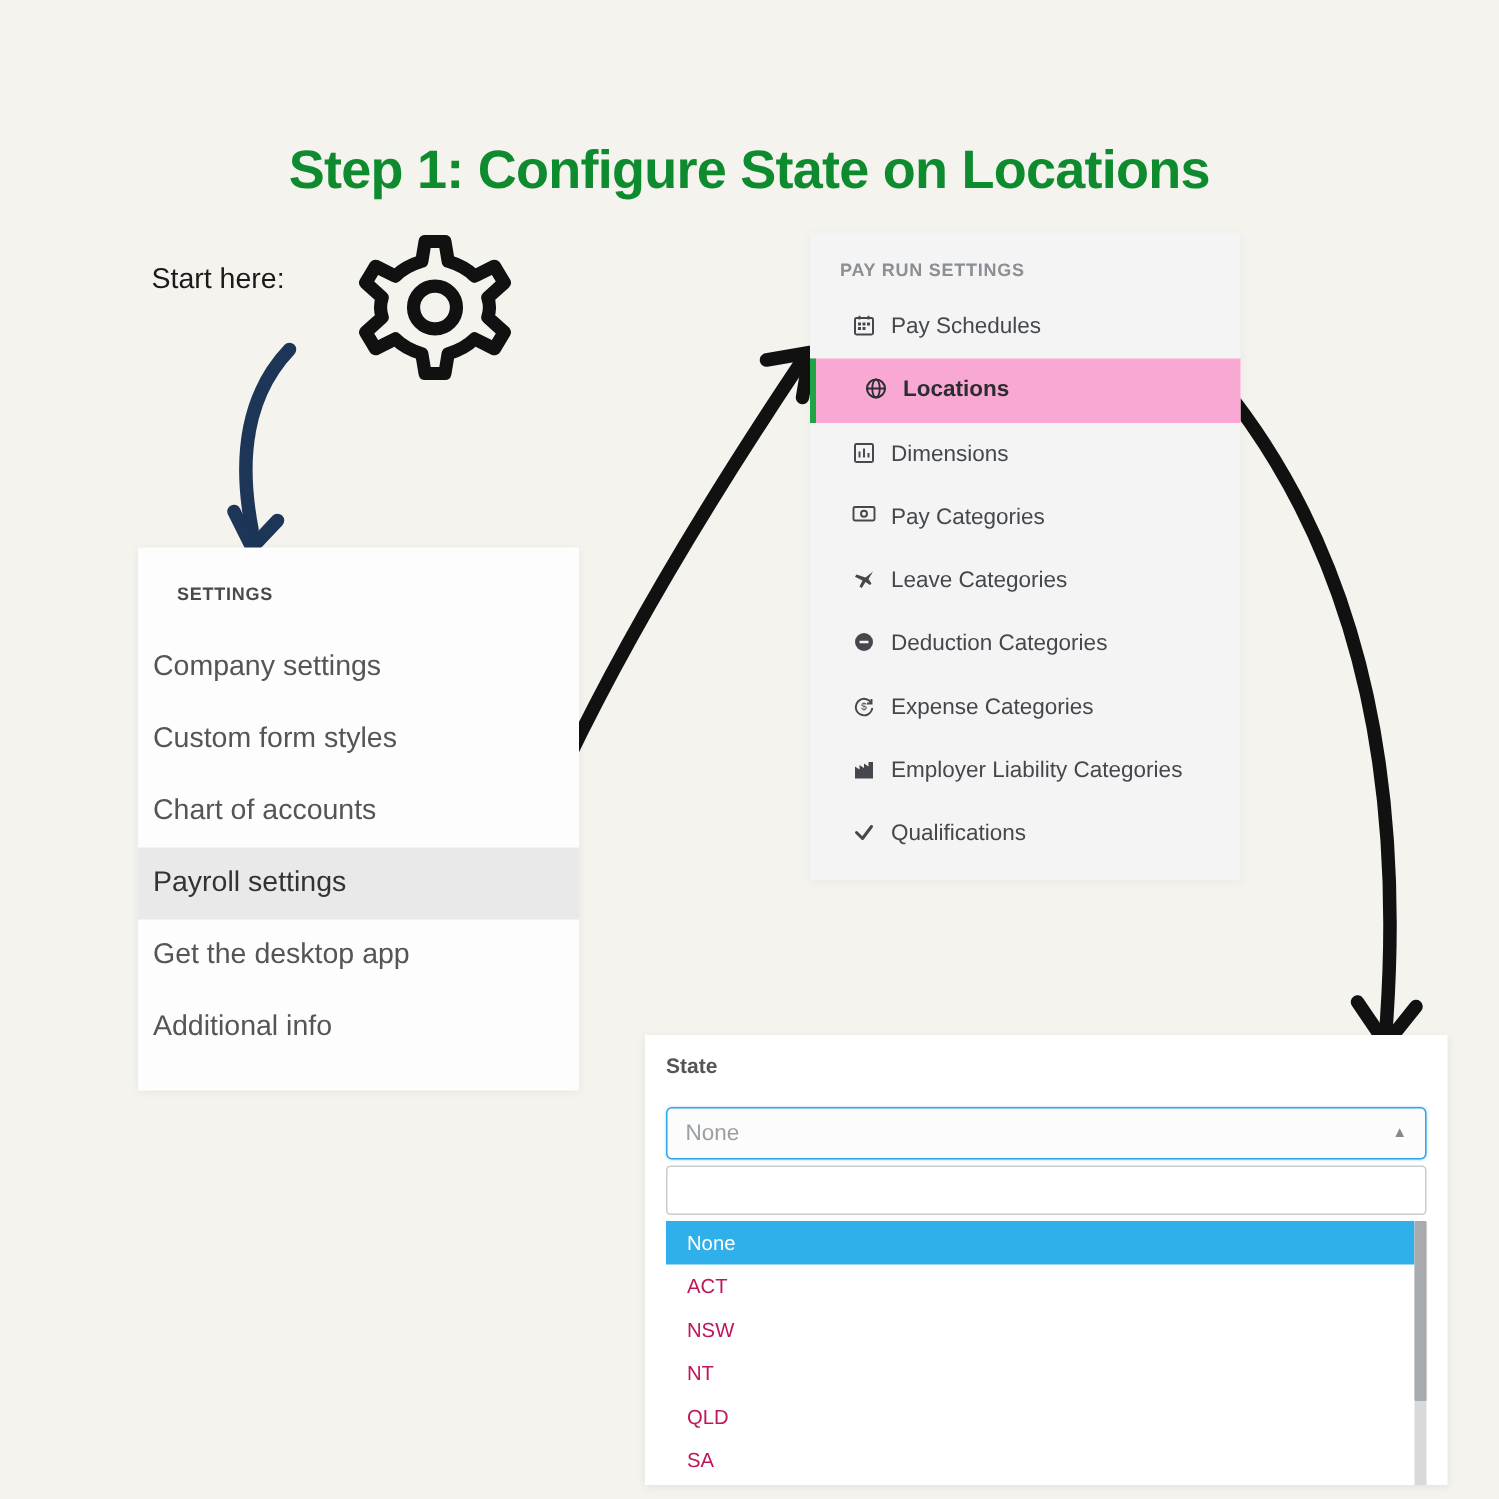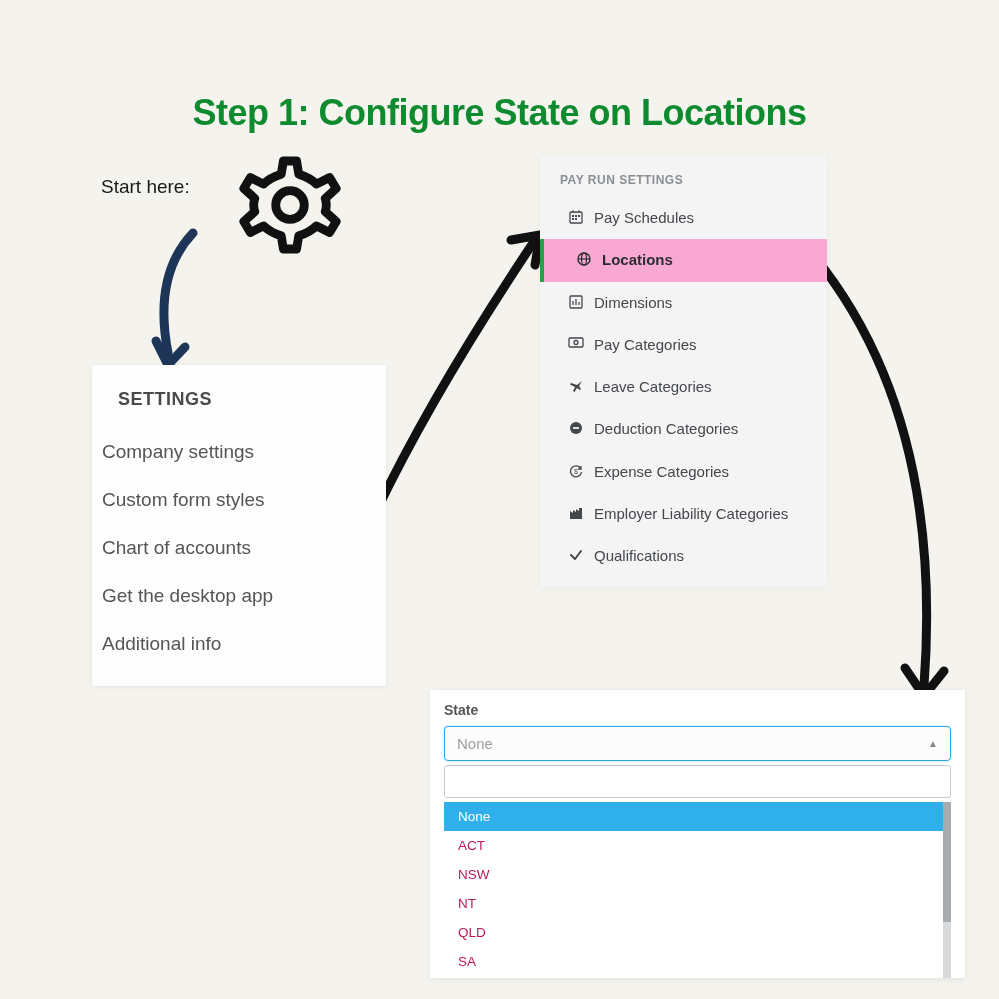--- a/index.html
+++ b/index.html
@@ -55,21 +55,21 @@
   .settings-panel {
     position: absolute;
     top: 365px;
     left: 92px;
     width: 294px;
     background: #fdfdfd;
     box-shadow: 0 1px 6px rgba(0,0,0,0.06);
     padding: 0 0 18px 0;
   }
   .settings-title {
-    font-size: 18px;
+    font-size: 12px;
     font-weight: 700;
     color: #4a4a4a;
     letter-spacing: 0.5px;
     padding: 24px 26px 18px 26px;
   }
   .settings-item {
     font-size: 19px;
     color: #555;
     font-weight: 400;
     padding: 13px 10px;
@@ -130,21 +130,21 @@
     left: 430px;
     width: 535px;
     background: #fff;
     box-shadow: 0 1px 6px rgba(0,0,0,0.08);
     padding: 12px 14px 0 14px;
   }
   .state-label {
     font-size: 14px;
     font-weight: 600;
     color: #555;
-    margin-bottom: 8px;
+    margin-bottom: 20px;
   }
   .select-box {
     border: 1px solid #2fa6e9;
     border-radius: 4px;
     background: #fcfcfc;
     color: #9a9fa3;
     font-size: 15px;
     padding: 8px 12px;
     display: flex;
     justify-content: space-between;
@@ -224,20 +224,21 @@
 <svg class="arrow3" width="160" height="460" viewBox="0 0 160 460">
   <path d="M10 10 Q 140 170 120 440" fill="none" stroke="#111" stroke-width="9" stroke-linecap="round"></path>
   <path d="M101 422 L120 450 L140 425" fill="none" stroke="#111" stroke-width="9" stroke-linecap="round" stroke-linejoin="round"></path>
 </svg>
 
 <div class="settings-panel">
   <div class="settings-title">SETTINGS</div>
   <div class="settings-item">Company settings</div>
   <div class="settings-item">Custom form styles</div>
   <div class="settings-item">Chart of accounts</div>
+  <div class="settings-item selected">Payroll settings</div>
   <div class="settings-item">Get the desktop app</div>
   <div class="settings-item">Additional info</div>
 </div>
 
 <div class="payrun-panel">
   <div class="payrun-title">PAY RUN SETTINGS</div>
 
   <div class="payrun-item">
     <span class="iconwrap">
       <svg width="14" height="14" viewBox="0 0 14 14" fill="#44484c">

